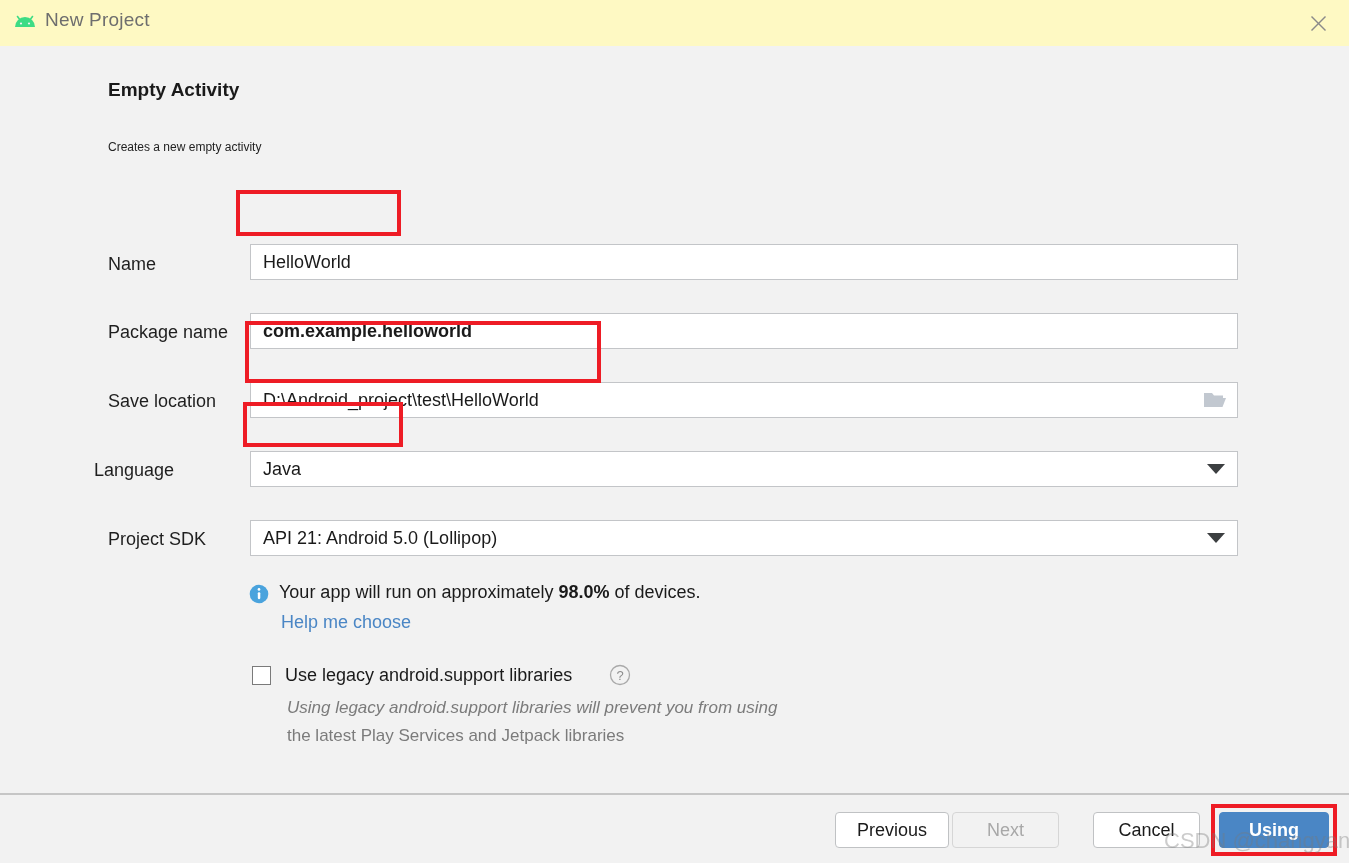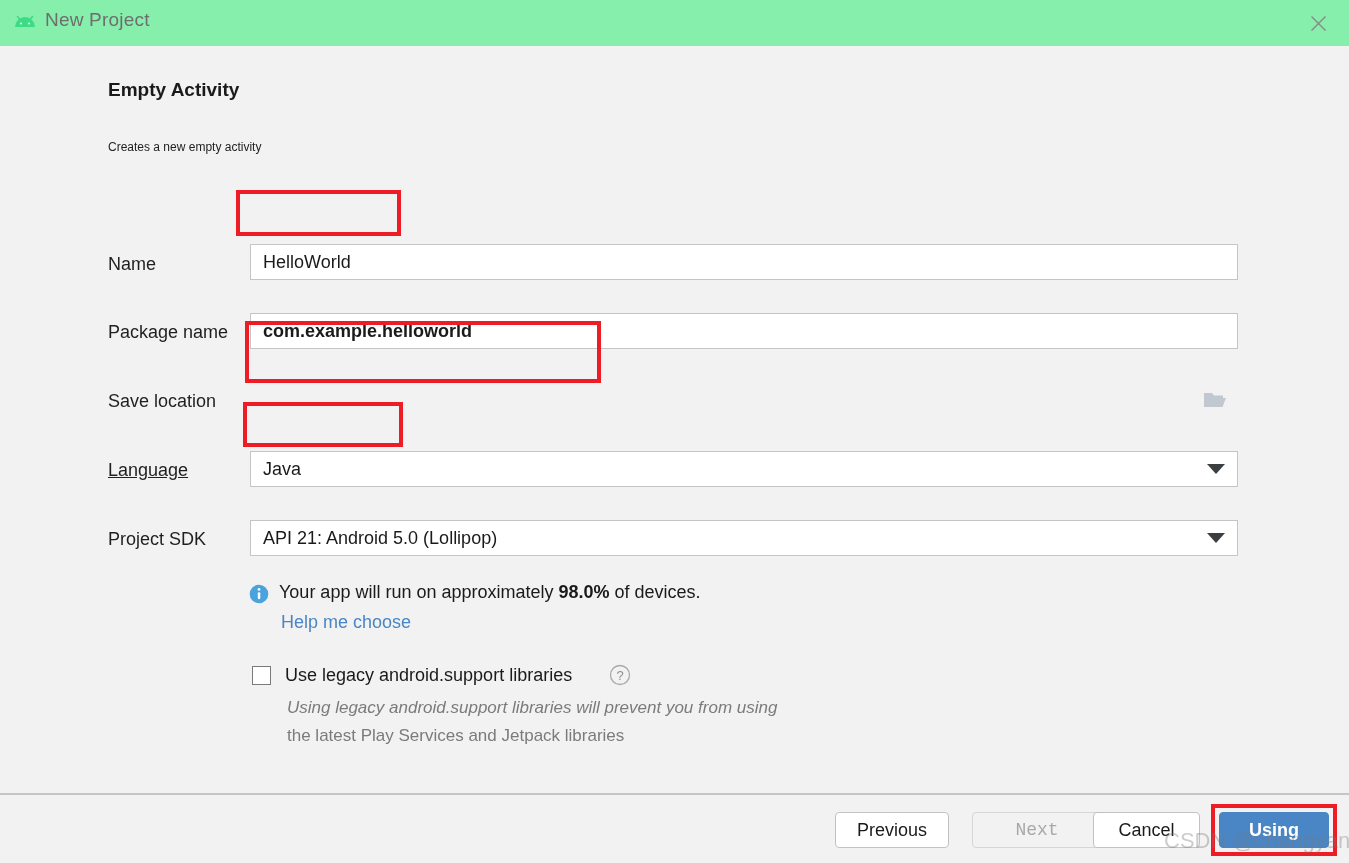--- a/index.html
+++ b/index.html
@@ -17,21 +17,21 @@
     background: #f2f2f2;
     overflow: hidden;
     box-sizing: border-box;
   }
 
   
   #titlebar {
     position: absolute;
     left: 0; top: 0;
     width: 1349px; height: 46px;
-    background: #86efac;
+    background: #fef9c3;
   }
   #android-icon {
     position: absolute;
     left: 12px; top: 13px;
     width: 26px; height: 20px;
   }
   #title-text {
     position: absolute;
     left: 45px; top: 9px;
     font-size: 19px;
@@ -204,21 +204,21 @@
     color: #a8a8a8;
     cursor: default;
   }
   .btn-primary {
     background: #4a86c5;
     border: 1px solid #4a86c5;
     color: #ffffff;
     font-weight: bold;
   }
   #btn-previous { left: 835px; width: 114px; }
-  #btn-next     { left: 972px; width: 130px; font-family: Liberation Mono, monospace; }
+  #btn-next     { left: 952px; width: 107px; }
   #btn-cancel   { left: 1093px; width: 107px; }
   #btn-finish   { left: 1219px; width: 110px; }
 
   #watermark {
     position: absolute;
     left: 1164px; top: 828px;
     font-size: 22px;
     color: rgba(120,120,120,0.38);
     white-space: nowrap;
     pointer-events: none;
@@ -253,28 +253,29 @@
     <div id="heading">Empty Activity</div>
     <div id="subheading">Creates a new empty activity</div>
 
     <label class="field-label" style="left:108px; top:208px;">Name</label>
     <input class="field-input" style="top: 198px;" type="text" readonly="" value="HelloWorld">
 
     <label class="field-label" style="left:108px; top:276px;">Package name</label>
     <input class="field-input" style="top: 267px; font-weight: bold;" type="text" readonly="" value="com.example.helloworld">
 
     <label class="field-label" style="left:108px; top:345px;">Save location</label>
+    <input class="field-input with-btn" style="top: 336px;" type="text" readonly="" value="D:\Android_project\test\HelloWorld">
     <span class="browse-icon" style="left:1203px; top:343px;">
       <svg width="26" height="22" viewBox="0 0 26 22">
         <path d="M1 4 h8 l2 2.5 h9 v3 H1 Z" fill="#c2c8d0"></path>
         <path d="M1 9 h22 l-3.5 9 H1 Z" fill="#c2c8d0"></path>
       </svg>
     </span>
 
-    <label class="field-label" style="left:108px; top:414px;text-decoration:underline;">Language</label>
+    <label class="field-label" style="left:94px; top:414px;">Language</label>
     <input class="field-input with-btn" style="top: 405px;" type="text" readonly="" value="Java">
     <span class="dropdown-arrow" style="left:1207px; top:418px;"></span>
 
     <label class="field-label" style="left:108px; top:483px;">Project SDK</label>
     <input class="field-input with-btn" style="top: 474px;" type="text" readonly="" value="API 21: Android 5.0 (Lollipop)">
     <span class="dropdown-arrow" style="left:1207px; top:487px;"></span>
 
     <div class="annot" style="left:236px; top:144px; width:165px; height:46px;"></div>
     <div class="annot" style="left:245px; top:275px; width:356px; height:62px;"></div>
     <div class="annot" style="left:243px; top:356px; width:160px; height:45px;"></div>

